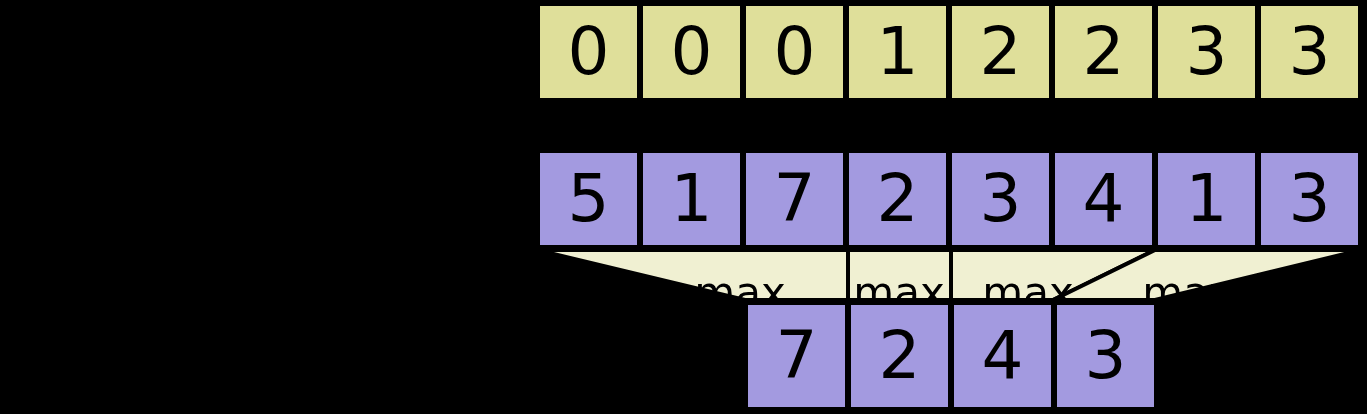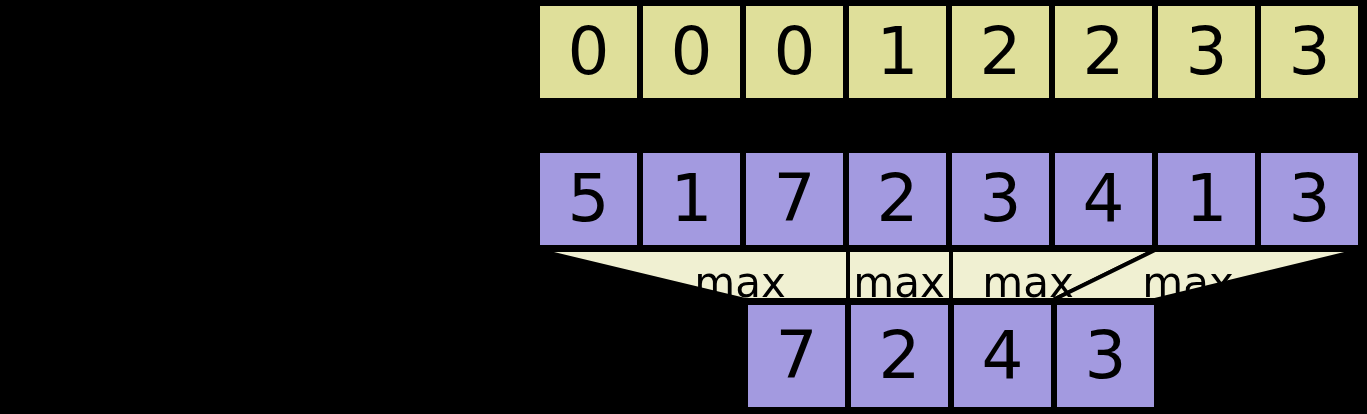--- a/index.html
+++ b/index.html
@@ -67,21 +67,21 @@
     top: 0;
     width: 1367px;
     height: 414px;
     pointer-events: none;
   }
   .max-label {
     position: absolute;
     font-size: 42px;
     line-height: 1;
     color: #000000;
-    top: 262px;
+    top: 272px;
     text-align: center;
   }
   #max-label-0 { left: 640px; width: 200px; }
   #max-label-1 { left: 852px; width: 94px; }
   #max-label-2 { left: 958px; width: 140px; }
   #max-label-3 { left: 1118px; width: 140px; }
 </style>
 </head>
 <body>
 

